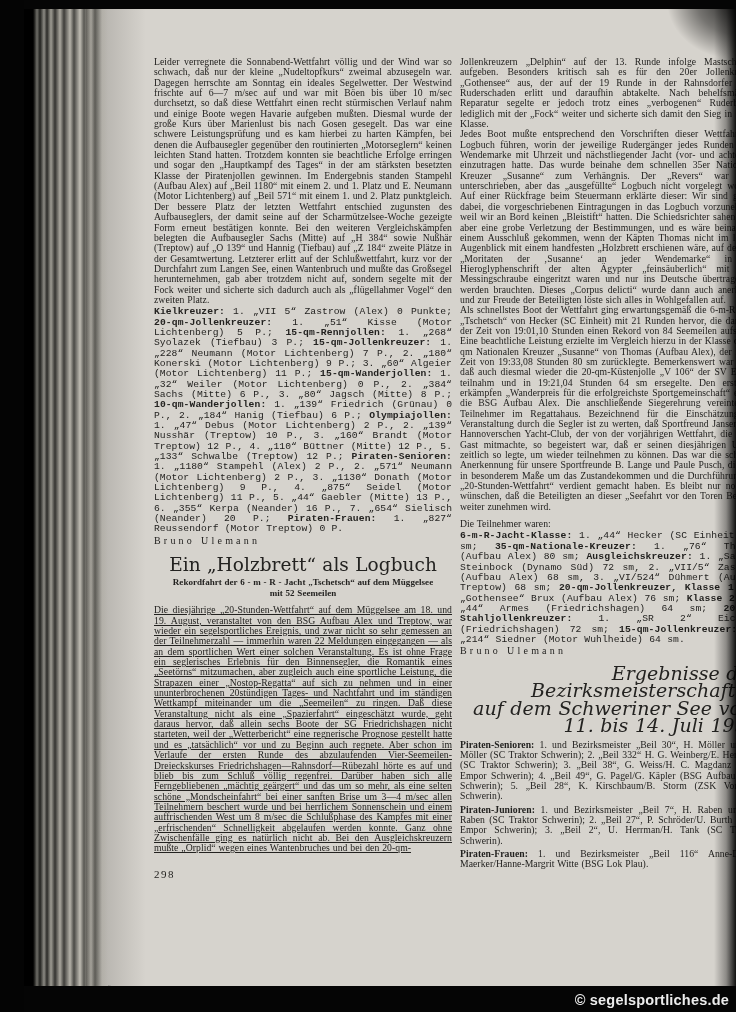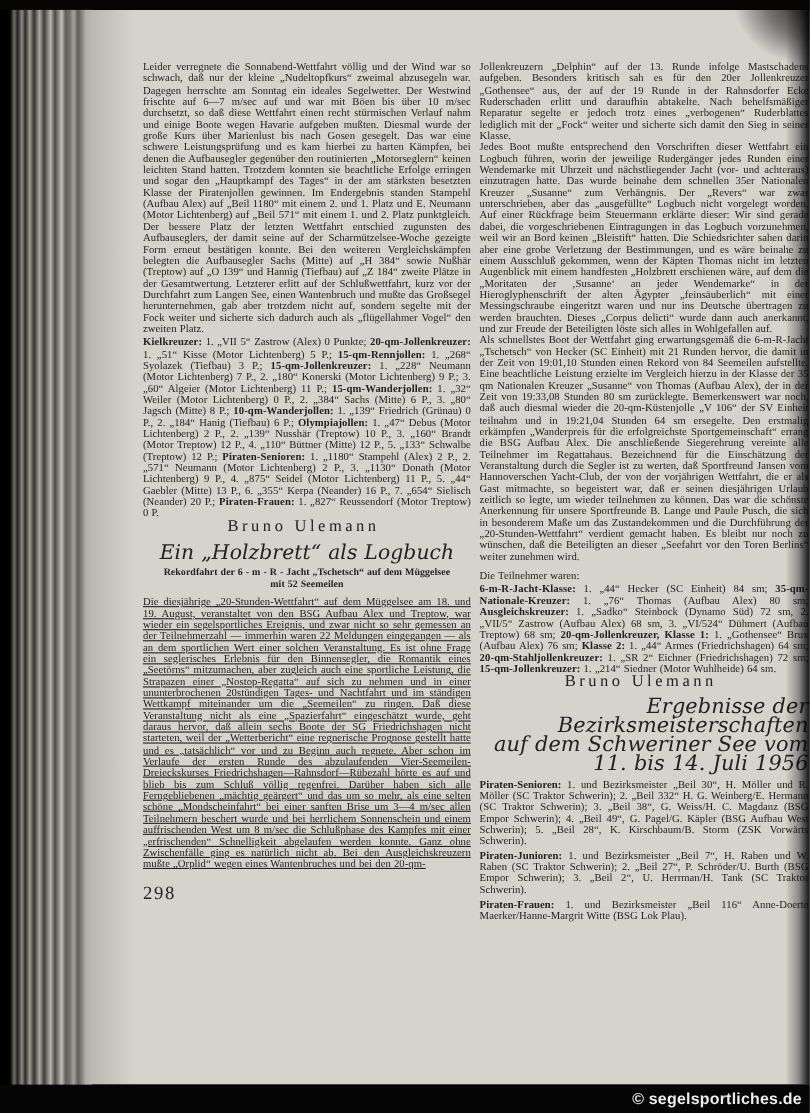--- a/index.html
+++ b/index.html
@@ -1,21 +1,21 @@
 <!DOCTYPE html>
 <html lang="de"><head>
 <meta charset="utf-8">
 <style>
   html,body{margin:0;padding:0;}
   body{
     width:736px;height:1012px;position:relative;overflow:hidden;
     background:#040404;
     font-family:"Liberation Serif","DejaVu Serif",serif;
   }
-  .scan{position:absolute;inset:0;}
+  .scan{position:absolute;inset:0;margin-left:24px;}
   
   .binding{
     position:absolute;left:0;top:8px;bottom:24px;width:84px;z-index:1;
     background:linear-gradient(90deg,
       #000 0px,#000 9px,#151513 10px,#6f6e68 13px,#21211e 16px,
       #8d8b84 20px,#2b2a27 23px,#9e9c93 27px,#343330 31px,
       #aba89f 36px,#3e3d39 40px,#b6b3aa 46px,#4a4945 50px,
       #c0bdb4 56px,#585752 60px,#c9c6bd 67px,#6e6d67 71px,
       #d0cdc5 78px,#d6d3cd 84px);
   }
@@ -45,36 +45,36 @@
   .col{
     position:absolute;z-index:2;color:#232220;
     font-size:9.7px;line-height:10.35px;text-align:justify;
     word-spacing:.4px;letter-spacing:.05px;
   }
   .col p{margin:0;}
   .col-left{left:130px;top:57px;width:298px;}
   .col-right{left:436px;top:57px;width:299px;}
 
   .lead-in{margin-top:7px !important;}
-  .list-block{margin-top:2px !important;}
+  .list-block{margin-top:2px !important;font-family:Liberation Mono, monospace;}
   .list-block b{letter-spacing:.1px;}
   .signature{
-    text-align:center;letter-spacing:3.2px;padding-right:6px;margin-top:1px;
-    font-size:15px;
+    text-align:left;letter-spacing:3.2px;padding-right:6px;margin-top:1px;
+    font-size:10px;
   }
   .headline{
-    margin:9px 0 2px;text-align:center;font-style:italic;font-weight:normal;
+    margin:9px 0 2px;text-align:center;font-weight:normal;
     font-size:18.5px;line-height:20px;font-family:"DejaVu Serif",serif;
   }
   .subhead{
     text-align:center;font-weight:bold;font-size:9px;line-height:10.6px;
     text-align-last:center;margin-bottom:7px !important;
   }
   .article-start{margin-top:2px !important;text-decoration:underline;}
-  .pagenum{margin-top:15px;font-size:17px;letter-spacing:1.5px;text-align:left;}
+  .pagenum{margin-top:15px;font-size:11px;letter-spacing:1.5px;text-align:left;}
 
   .section-heading{
     margin:8px 0 5px;text-align:right;font-style:italic;font-weight:normal;
     font-size:19px;line-height:17.5px;font-family:"DejaVu Serif",serif;
   }
   .result-block{margin-top:3px !important;}
 
   .watermark{
     position:absolute;right:7px;bottom:4px;z-index:7;
     font-family:"Liberation Sans","DejaVu Sans",sans-serif;

